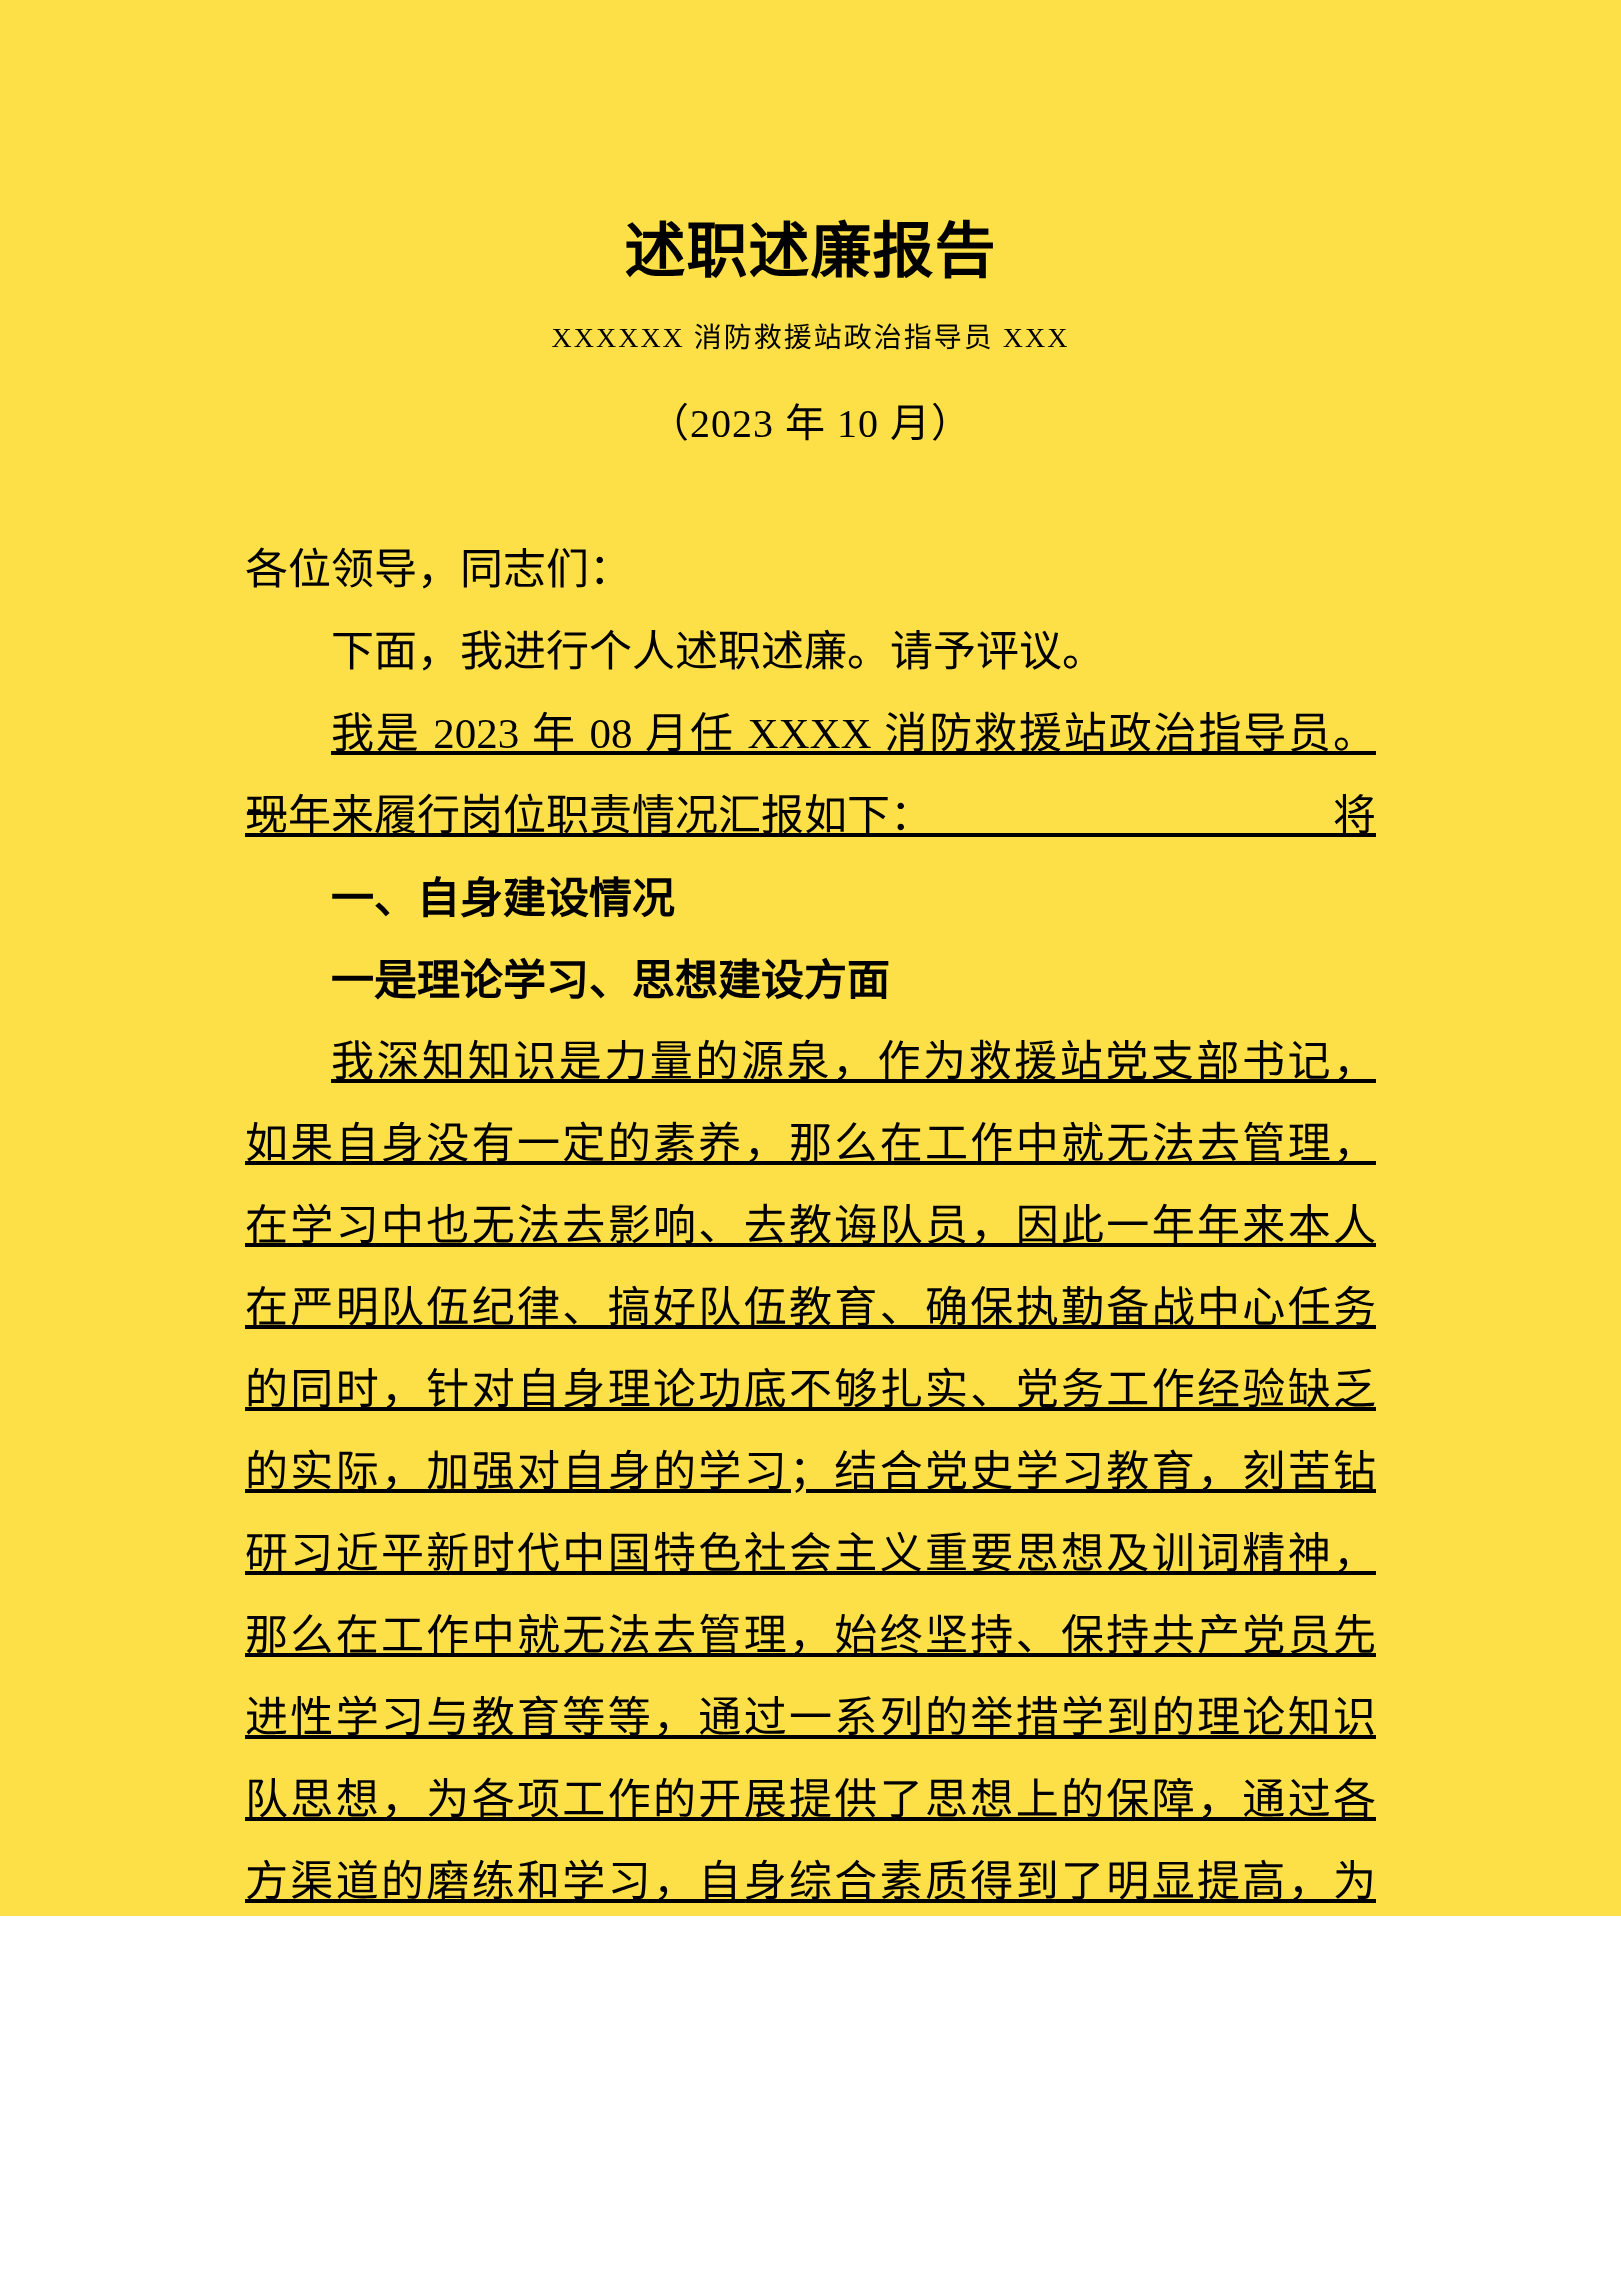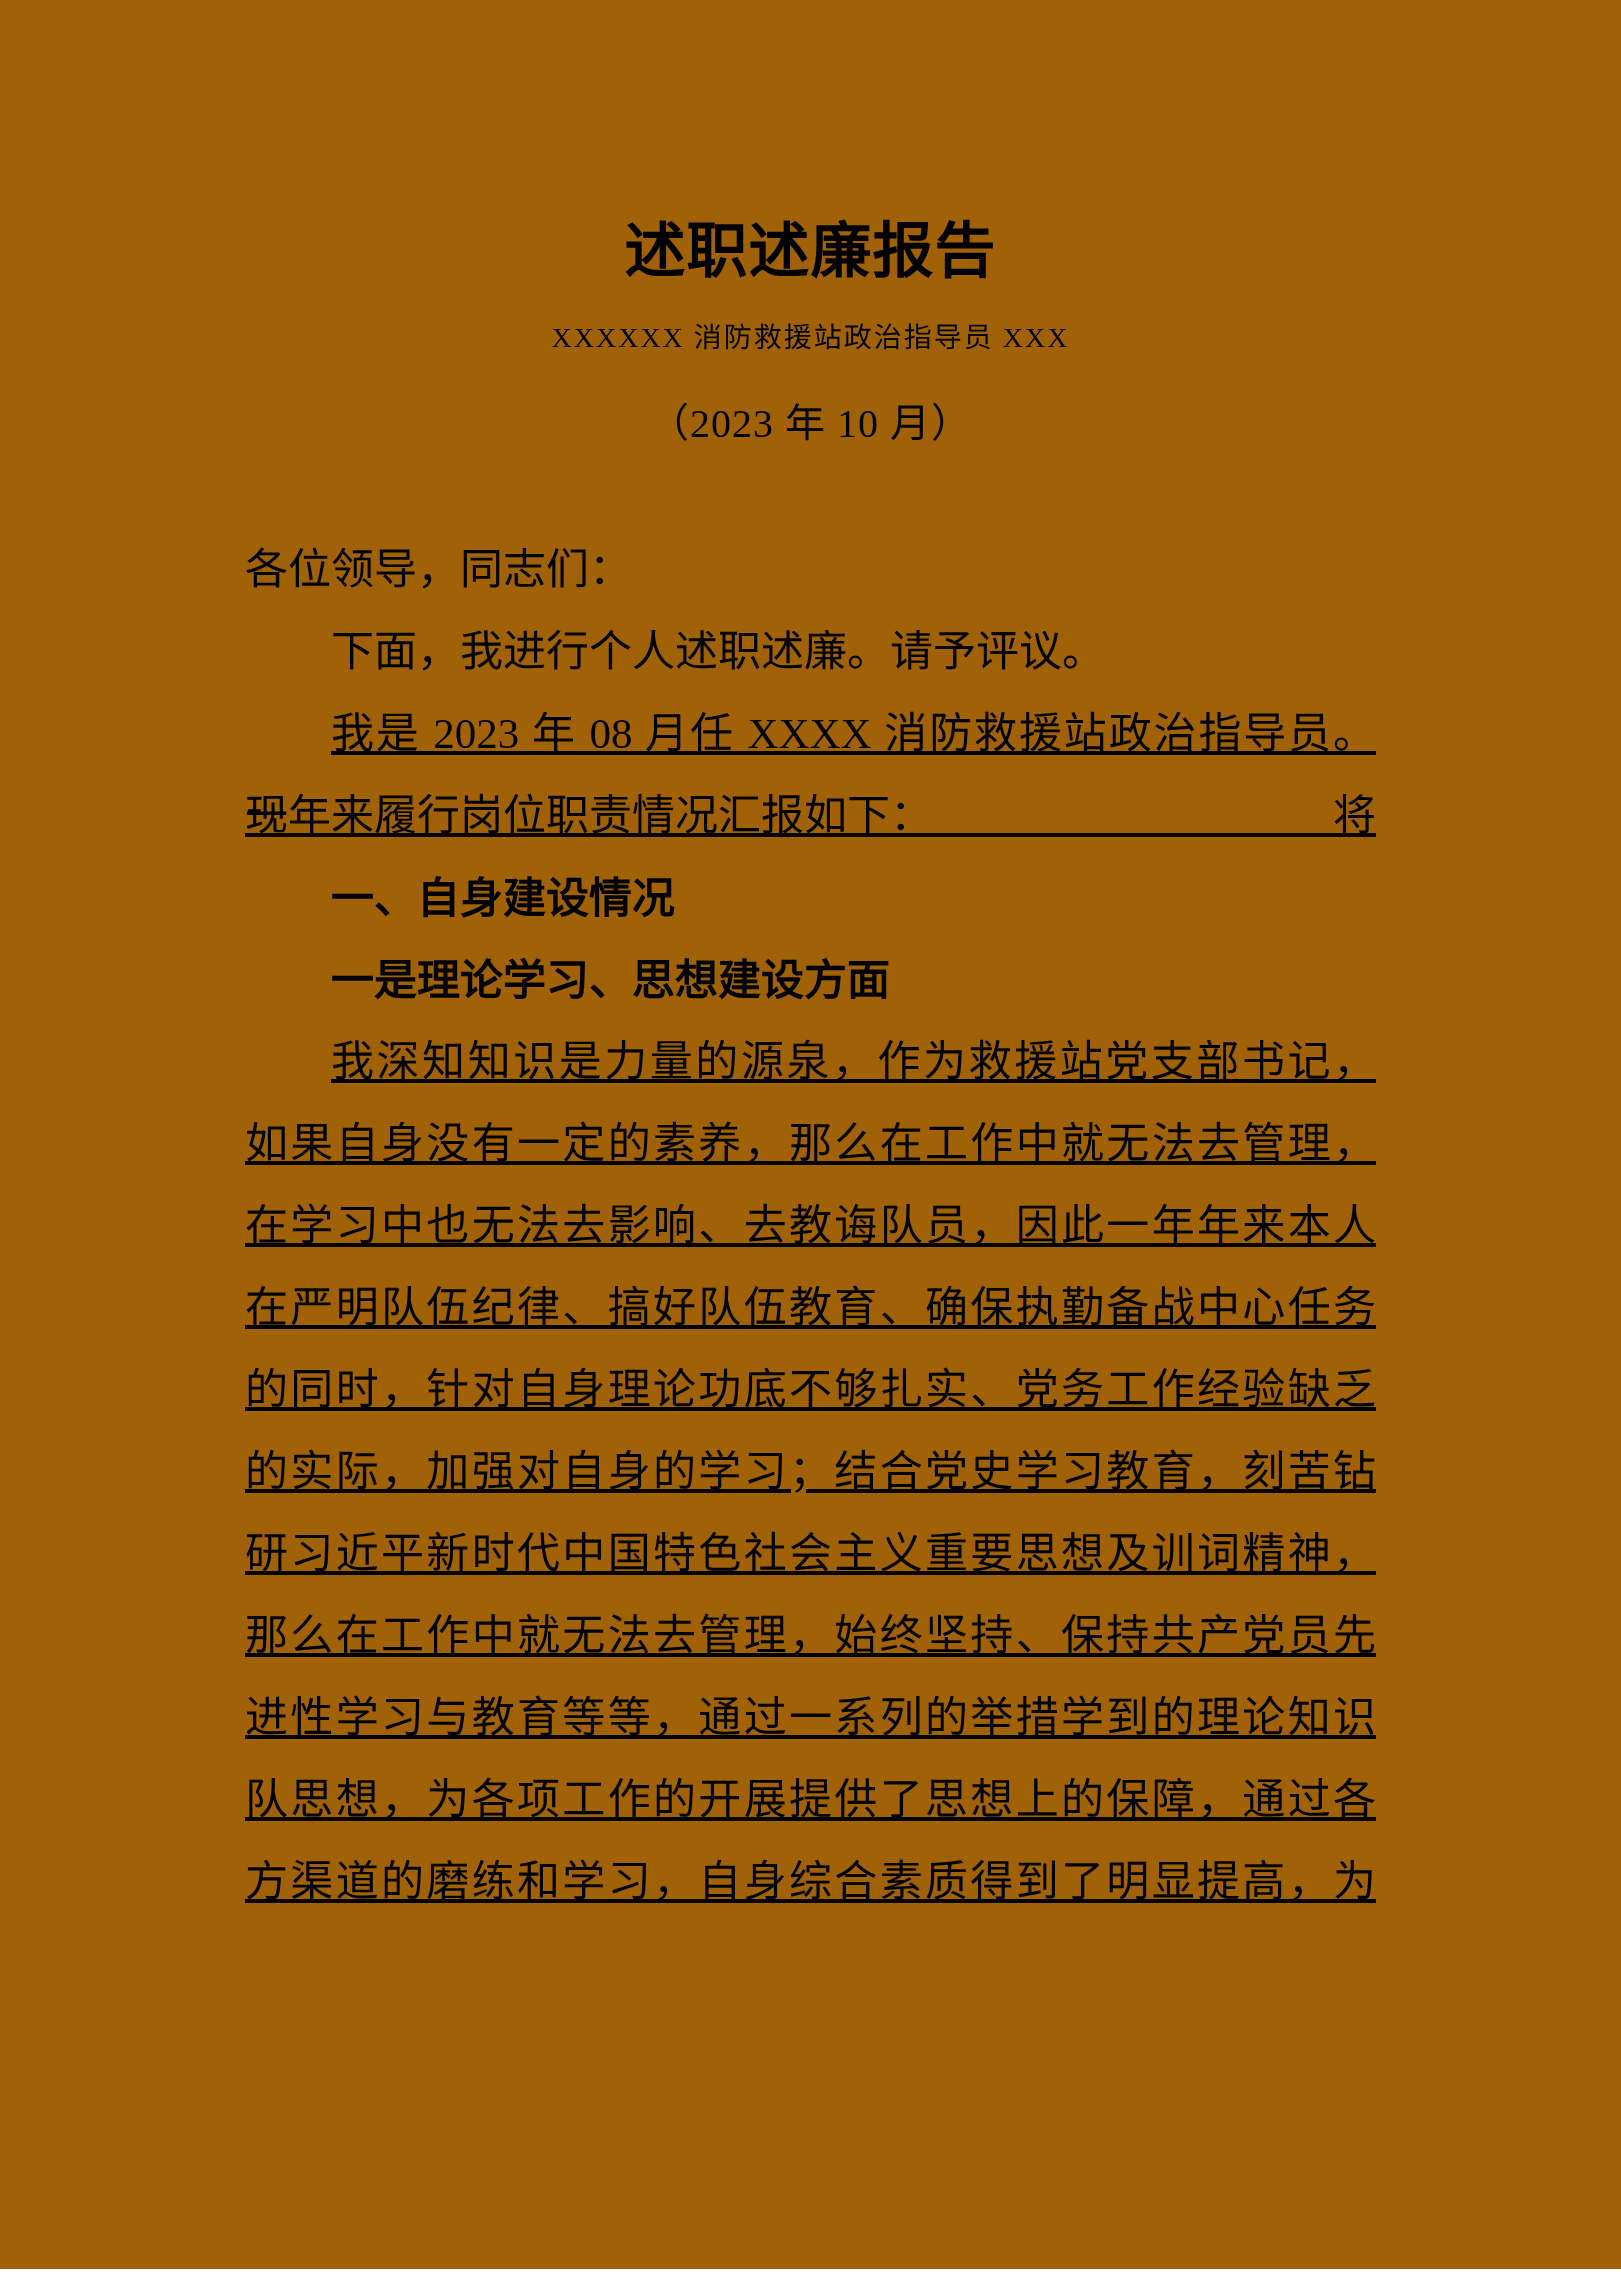--- a/index.html
+++ b/index.html
@@ -3,22 +3,22 @@
 <meta charset="utf-8">
 <style>
   html, body {
     margin: 0;
     padding: 0;
     background: #ffffff;
   }
   .page {
     position: relative;
     width: 1621px;
-    height: 2269px;
-    background: #a16207;
+    height: 1916px;
+    background: #fde047;
     color: #000000;
     overflow: hidden;
     font-family: "Liberation Serif", "DejaVu Serif", serif;
   }
   .content {
     position: absolute;
     left: 245px;
     width: 1131px;
     top: 0;
   }

